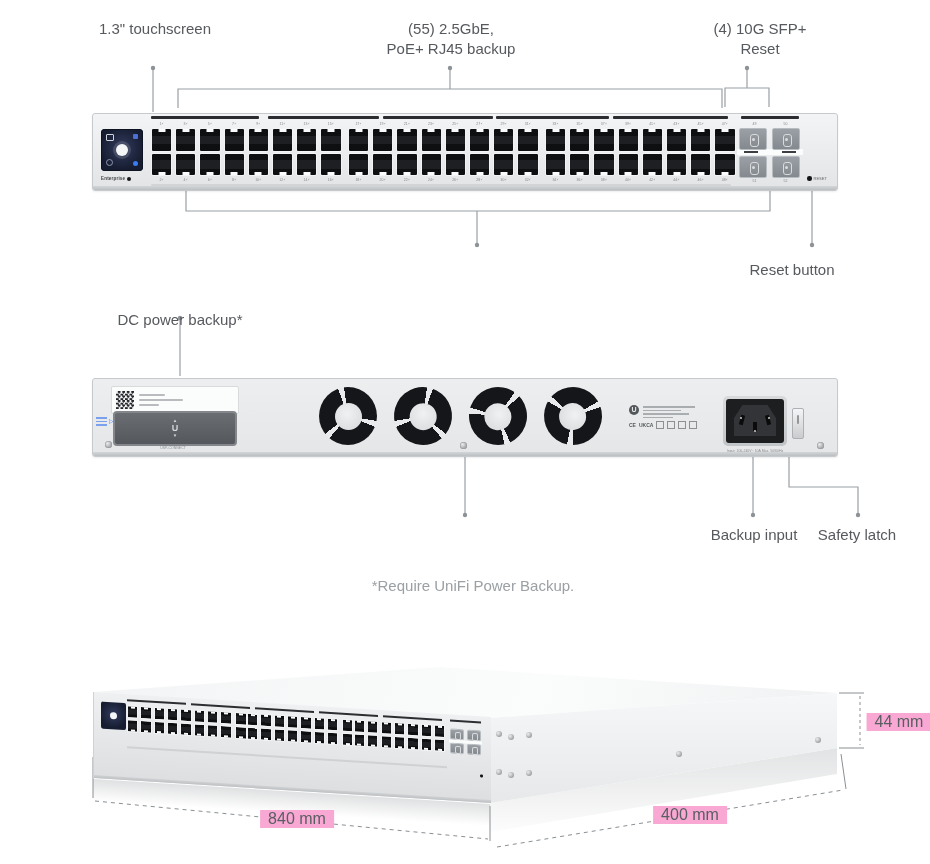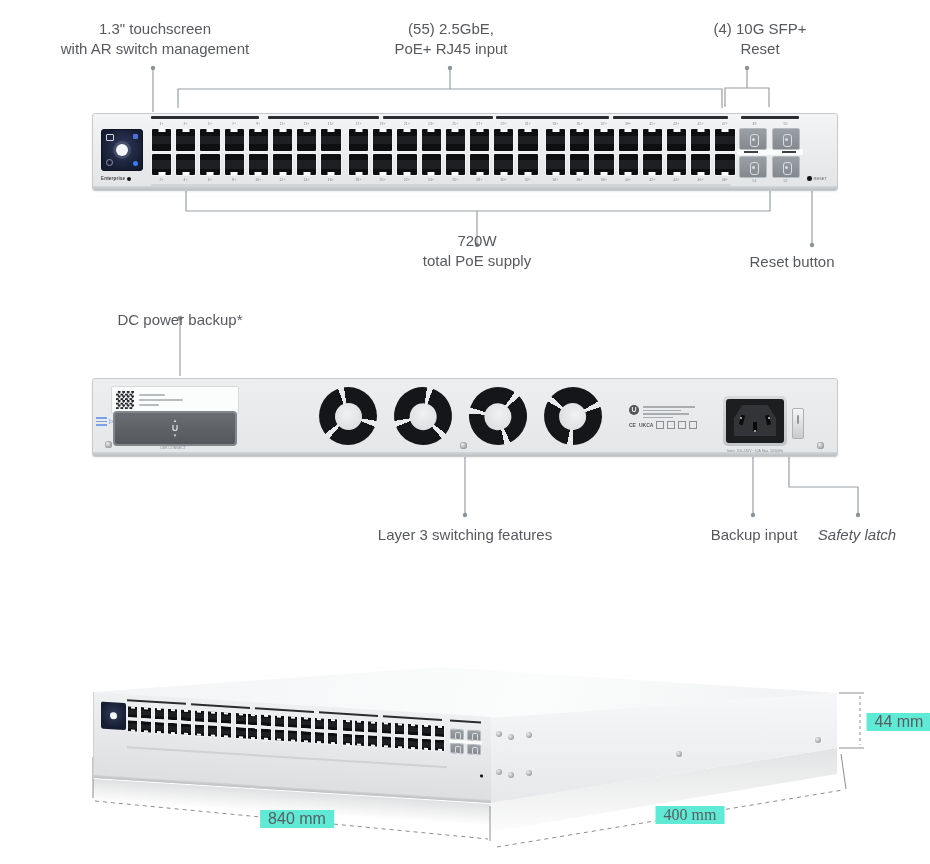--- a/index.html
+++ b/index.html
@@ -9,30 +9,30 @@
   svg.lines{position:absolute;left:0;top:0;pointer-events:none;}
 
   
   .callout{position:absolute;transform:translateX(-50%);text-align:center;
            font-size:15px;color:#56595d;line-height:20px;white-space:nowrap;}
   .callout span{display:block;}
   .c-touch{left:155px;top:19px;}
   .c-rj45{left:451px;top:19px;}
   .c-sfp{left:747px;top:19px;margin-left:13px;}
   .c-poe{left:477px;top:231px;}
-  .c-reset{left:786px;top:252px;padding-left:12px;}
+  .c-reset{left:786px;top:260px;padding-left:12px;}
   .c-dc{left:180px;top:310px;}
   .c-layer3{left:465px;top:525px;}
   .c-power{left:754px;top:525px;}
-  .c-latch{left:857px;top:525px;font-style:italic;}
+  .c-latch{left:857px;top:525px;}
   .c-foot{left:473px;top:576px;color:#9ba0a4;}
   .dim{position:absolute;transform:translateX(-50%);font-size:16px;color:#595e62;
-       background:#5eead4;padding:0 8px;white-space:nowrap;}
+       background:#f9a8d4;padding:0 8px;white-space:nowrap;}
   .d-442{left:297px;top:810px;}
-  .d-400{left:690px;top:806px;font-family:Liberation Serif, serif;}
+  .d-400{left:690px;top:806px;}
   .d-44{left:899px;top:713px;}
 
   
   .dev{position:absolute;left:92px;width:744px;height:77px;border:1px solid #c7cacc;
        border-radius:3px;background:linear-gradient(#f3f4f5,#e2e4e6);
        box-shadow:0 1px 2px rgba(0,0,0,.07);}
   .dev::after{content:'';position:absolute;left:0;right:0;bottom:0;height:4px;
        background:linear-gradient(#d3d5d7,#bcbfc1);border-radius:0 0 2px 2px;}
   .front-dev{top:113px;height:76px;}
   .back-dev{top:378px;background:linear-gradient(#eceeef,#e4e6e8);}
@@ -224,33 +224,28 @@
       <path stroke-dasharray="4 4" d="M95,801 L488,839"></path>
       <path stroke-dasharray="4 4" d="M497,847 L843,790"></path>
       <path d="M839,693 H864"></path>
       <path d="M839,748 H864"></path>
       <path stroke-dasharray="3 3" d="M860,696 V745"></path>
     </g>
   </svg>
 
   <div class="callout c-touch">
     <span>1.3" touchscreen</span>
-    <span>with AR switch management</span>
   </div>
   <div class="callout c-rj45">
     <span>(55) 2.5GbE,</span>
-    <span>PoE+ RJ45 input</span>
+    <span>PoE+ RJ45 backup</span>
   </div>
   <div class="callout c-sfp">
     <span>(4) 10G SFP+</span>
     <span>Reset</span>
-  </div>
-  <div class="callout c-poe">
-    <span>720W</span>
-    <span>total PoE supply</span>
   </div>
   <div class="callout c-reset">
     <span>Reset button</span>
   </div>
 
   <div class="dev front-dev">
     <div class="strip" style="left:58px;width:108px"></div>
     <div class="strip" style="left:175px;width:111px"></div>
     <div class="strip" style="left:290px;width:110px"></div>
     <div class="strip" style="left:403px;width:113px"></div>
@@ -440,28 +435,28 @@
 
     <div class="reset">
       <i></i>
       <span>RESET</span>
     </div>
   </div>
 
   <div class="callout c-dc">
     <span>DC power backup*</span>
   </div>
-  <div class="callout c-layer3">
-    <span>Layer 3 switching features</span>
-  </div>
   <div class="callout c-power">
     <span>Backup input</span>
   </div>
   <div class="callout c-latch">
     <span>Safety latch</span>
+  </div>
+  <div class="callout c-foot">
+    <span>*Require UniFi Power Backup.</span>
   </div>
 
   <div class="dev back-dev">
     <div class="qr-label">
       <div class="qr"></div>
       <div class="qr-lines">
           <i></i>
           <i></i>
           <i></i>
         </div>

